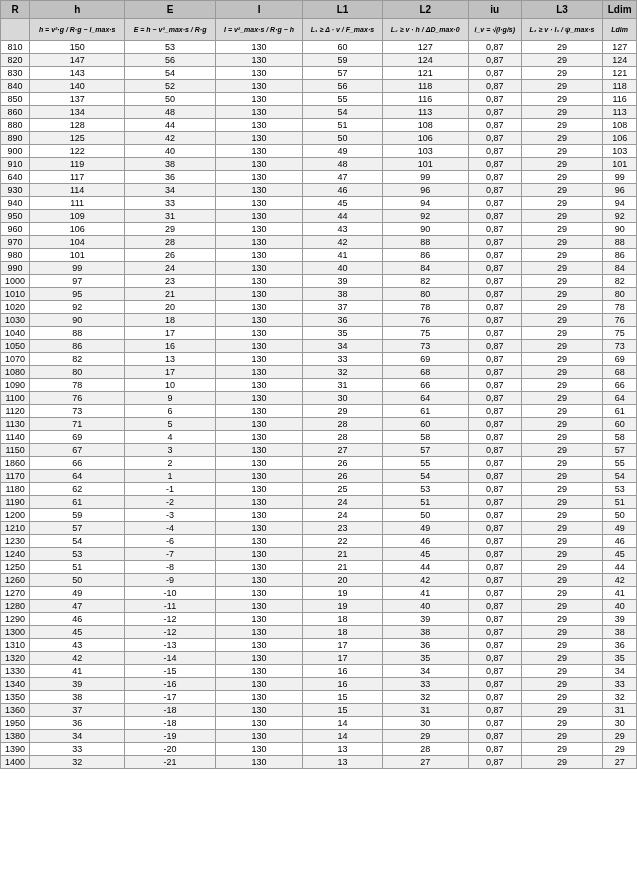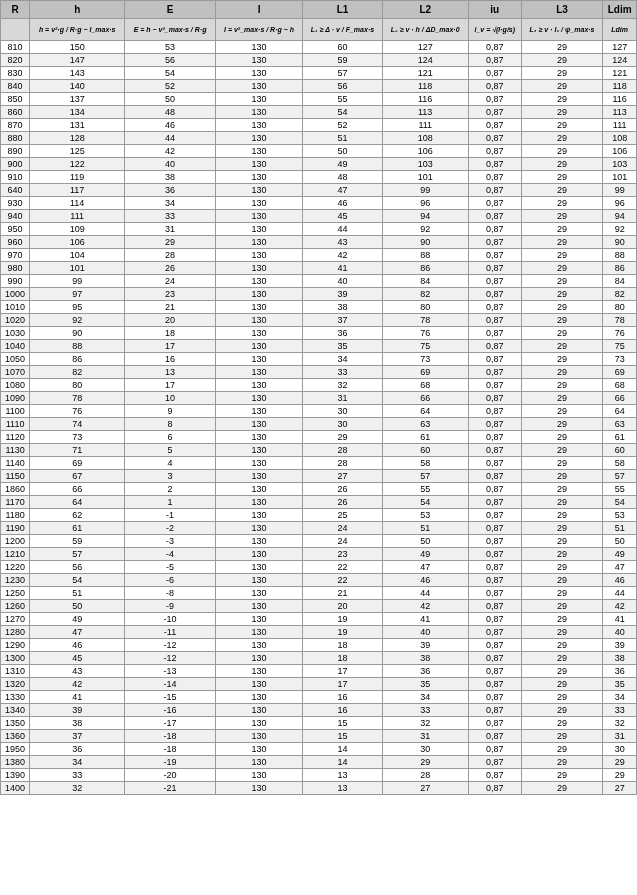--- a/index.html
+++ b/index.html
@@ -131,31 +131,20 @@
         <td>134</td>
         <td>48</td>
         <td>130</td>
         <td>54</td>
         <td>113</td>
         <td>0,87</td>
         <td>29</td>
         <td>113</td>
       </tr>
       <tr>
-        <td>870</td>
-        <td>131</td>
-        <td>46</td>
-        <td>130</td>
-        <td>52</td>
-        <td>111</td>
-        <td>0,87</td>
-        <td>29</td>
-        <td>111</td>
-      </tr>
-      <tr>
         <td>880</td>
         <td>128</td>
         <td>44</td>
         <td>130</td>
         <td>51</td>
         <td>108</td>
         <td>0,87</td>
         <td>29</td>
         <td>108</td>
       </tr>
@@ -384,31 +373,20 @@
         <td>76</td>
         <td>9</td>
         <td>130</td>
         <td>30</td>
         <td>64</td>
         <td>0,87</td>
         <td>29</td>
         <td>64</td>
       </tr>
       <tr>
-        <td>1110</td>
-        <td>74</td>
-        <td>8</td>
-        <td>130</td>
-        <td>30</td>
-        <td>63</td>
-        <td>0,87</td>
-        <td>29</td>
-        <td>63</td>
-      </tr>
-      <tr>
         <td>1120</td>
         <td>73</td>
         <td>6</td>
         <td>130</td>
         <td>29</td>
         <td>61</td>
         <td>0,87</td>
         <td>29</td>
         <td>61</td>
       </tr>
@@ -505,40 +483,40 @@
         <td>57</td>
         <td>-4</td>
         <td>130</td>
         <td>23</td>
         <td>49</td>
         <td>0,87</td>
         <td>29</td>
         <td>49</td>
       </tr>
       <tr>
-        <td>1220</td>
-        <td>56</td>
-        <td>-5</td>
-        <td>130</td>
-        <td>22</td>
-        <td>47</td>
-        <td>0,87</td>
-        <td>29</td>
-        <td>47</td>
-      </tr>
-      <tr>
         <td>1230</td>
         <td>54</td>
         <td>-6</td>
         <td>130</td>
         <td>22</td>
         <td>46</td>
         <td>0,87</td>
         <td>29</td>
         <td>46</td>
+      </tr>
+      <tr>
+        <td>1240</td>
+        <td>53</td>
+        <td>-7</td>
+        <td>130</td>
+        <td>21</td>
+        <td>45</td>
+        <td>0,87</td>
+        <td>29</td>
+        <td>45</td>
       </tr>
       <tr>
         <td>1250</td>
         <td>51</td>
         <td>-8</td>
         <td>130</td>
         <td>21</td>
         <td>44</td>
         <td>0,87</td>
         <td>29</td>

